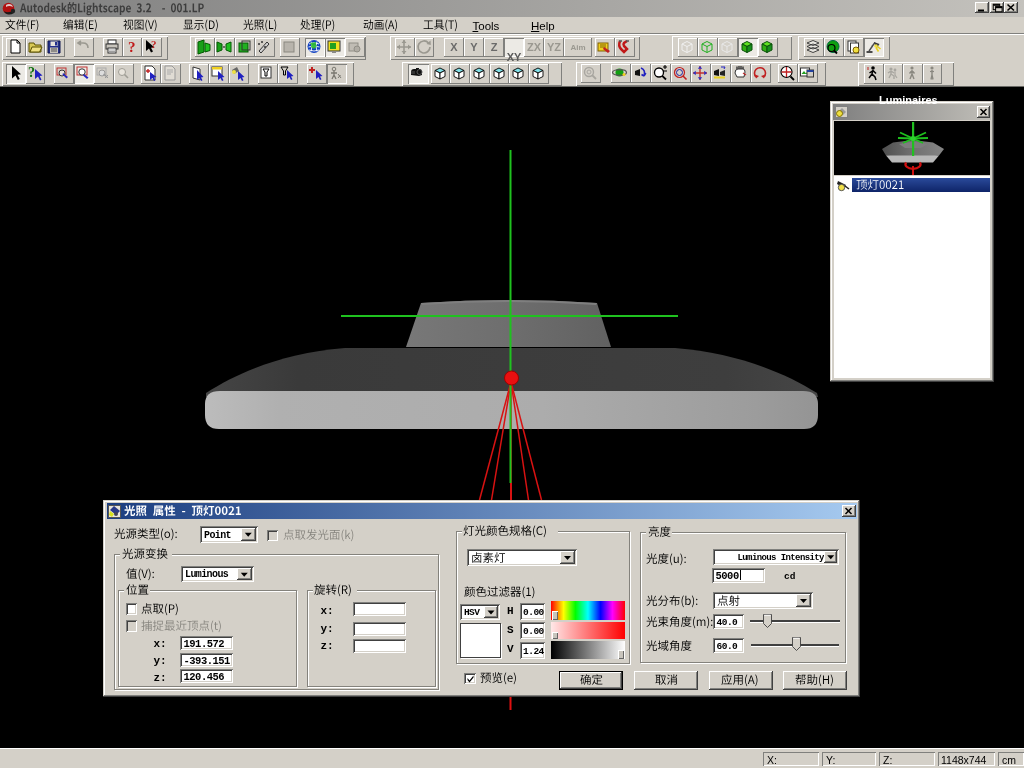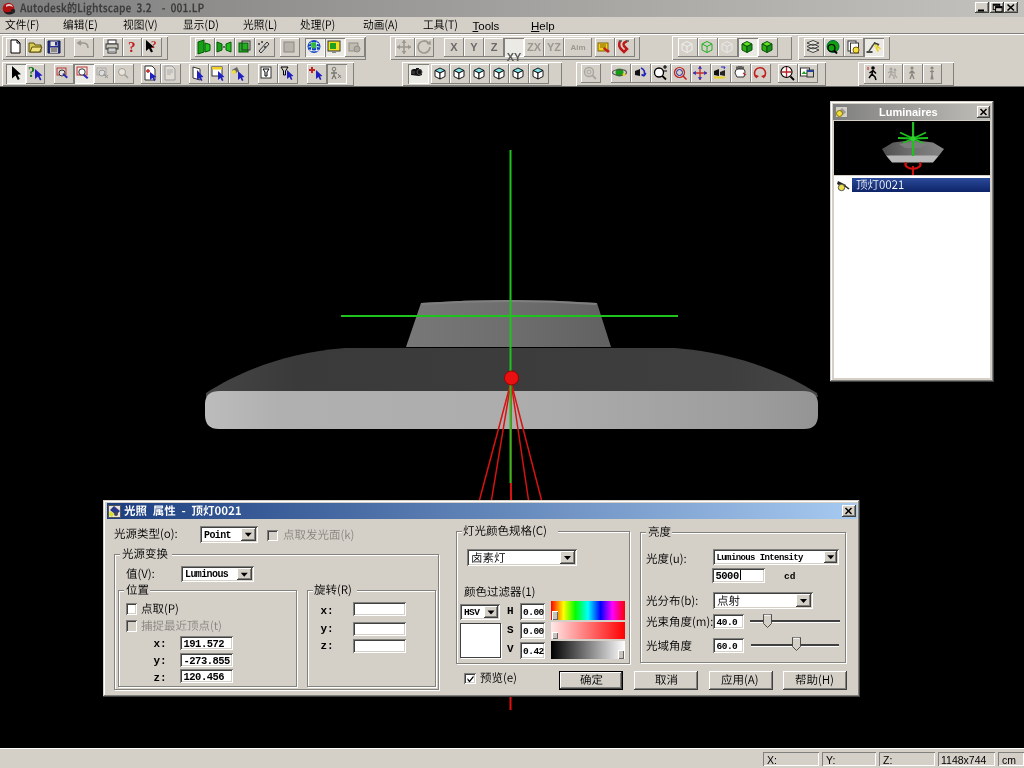--- a/index.html
+++ b/index.html
@@ -775,21 +775,21 @@
     <circle cx="511.5" cy="292" r="7" fill="none" stroke="#a00000" stroke-width="1"></circle>
     <rect x="509.5" y="611" width="2" height="13" fill="#e01010"></rect>
   </svg>
 <div class="ab win" style="left:830.0px;top:101.0px;width:164.0px;height:281.0px;"></div>
 <div class="ab " style="left:833.0px;top:104.0px;width:158.0px;height:16.0px;background:linear-gradient(90deg,#7f7f7f,#c0beb8);"></div>
 <svg class="ab" style="left:835.0px;top:106.0px;" width="13" height="12">
     <rect x="0.5" y="0.5" width="12" height="11" fill="#d4d0c8" stroke="#808080"></rect>
     <path d="M7 2 L11 6 L8 9 L4 5 Z" fill="#9a9a9a"></path>
     <circle cx="4.5" cy="7.5" r="3" fill="#f0e040" stroke="#807000"></circle>
   </svg>
-<div class="ab" style="left:851.0px;top:106.0px;font:bold 11px 'Liberation Sans',sans-serif;color:#fff;padding-left:28px;">Luminaires</div>
+<div class="ab" style="left:851.0px;top:94px;font:bold 11px 'Liberation Sans',sans-serif;color:#fff;padding-left:28px;">Luminaires</div>
 <div class="ab raised" style="left:977.0px;top:106.0px;width:13.0px;height:12.0px;">
     <svg width="13" height="12" style="display:block">
       <path d="M3.5 3 L9.5 9 M9.5 3 L3.5 9" stroke="#000" stroke-width="1.5"></path>
     </svg>
   </div>
 <svg class="ab" style="left:834.0px;top:121.0px;" width="156" height="54">
     <rect width="156" height="54" fill="#000"></rect>
     <defs>
       <linearGradient id="mdome" x1="0" y1="0" x2="1" y2="0">
         <stop offset="0" stop-color="#4e4e4e"></stop>
@@ -944,21 +944,21 @@
       <use href="#gD28" x="6000"></use>
       <use href="#gD74" x="6331"></use>
       <use href="#gD29" x="6701"></use>
     </g>
   </svg>
 <div class="ab" style="left:153.5px;top:637.5px;font:bold 11px 'Liberation Mono',monospace;color:#000;">x:</div>
 <div class="ab sunk" style="left:180.0px;top:635.5px;width:52.5px;height:14.0px"></div>
 <div class="ab" style="left:183.5px;top:637.5px;font:bold 10.5px 'Liberation Mono',monospace;color:#000;letter-spacing:-0.50px;">191.572</div>
 <div class="ab" style="left:153.5px;top:654.5px;font:bold 11px 'Liberation Mono',monospace;color:#000;">y:</div>
 <div class="ab sunk" style="left:180.0px;top:652.5px;width:52.5px;height:14.0px"></div>
-<div class="ab" style="left:183.5px;top:654.5px;font:bold 10.5px 'Liberation Mono',monospace;color:#000;letter-spacing:-0.50px;">-273.855</div>
+<div class="ab" style="left:183.5px;top:654.5px;font:bold 10.5px 'Liberation Mono',monospace;color:#000;letter-spacing:-0.50px;">-393.151</div>
 <div class="ab" style="left:153.5px;top:671.5px;font:bold 11px 'Liberation Mono',monospace;color:#000;">z:</div>
 <div class="ab sunk" style="left:180.0px;top:669.3px;width:52.5px;height:14.0px"></div>
 <div class="ab" style="left:183.5px;top:671.3px;font:bold 10.5px 'Liberation Mono',monospace;color:#000;letter-spacing:-0.50px;">120.456</div>
 <div class="ab gb" style="left:306.5px;top:590.0px;width:129.5px;height:96.5px;"></div>
 <div class="ab " style="left:312.5px;top:584.0px;width:44.0px;height:12.0px;background:#d4d0c8;"></div>
 <svg class="ab" style="left:314.0px;top:583.5px;overflow:visible" width="39" height="14">
     <g fill="#000" transform="translate(0,9.9) scale(0.0115,-0.0115)">
       <use href="#gD65cb" x="0"></use>
       <use href="#gD8f6c" x="1000"></use>
       <use href="#gD28" x="2000"></use>
@@ -1021,21 +1021,21 @@
   </div>
 <div class="ab " style="left:459.5px;top:623.0px;width:41.5px;height:34.5px;background:#fff;border:1px solid #404040;box-shadow:1px 1px 0 #fff"></div>
 <div class="ab" style="left:507.0px;top:605.0px;font:bold 11px 'Liberation Mono',monospace;color:#000;">H</div>
 <div class="ab sunk" style="left:519.5px;top:602.5px;width:25.0px;height:17.0px"></div>
 <div class="ab" style="left:523.0px;top:606.5px;font:bold 9.5px 'Liberation Mono',monospace;color:#000;letter-spacing:-0.50px;">0.00</div>
 <div class="ab" style="left:507.0px;top:624.0px;font:bold 11px 'Liberation Mono',monospace;color:#000;">S</div>
 <div class="ab sunk" style="left:519.5px;top:622.0px;width:25.0px;height:16.7px"></div>
 <div class="ab" style="left:523.0px;top:625.9px;font:bold 9.5px 'Liberation Mono',monospace;color:#000;letter-spacing:-0.50px;">0.00</div>
 <div class="ab" style="left:507.0px;top:643.0px;font:bold 11px 'Liberation Mono',monospace;color:#000;">V</div>
 <div class="ab sunk" style="left:519.5px;top:641.5px;width:25.0px;height:17.0px"></div>
-<div class="ab" style="left:523.0px;top:645.5px;font:bold 9.5px 'Liberation Mono',monospace;color:#000;letter-spacing:-0.50px;">0.42</div>
+<div class="ab" style="left:523.0px;top:645.5px;font:bold 9.5px 'Liberation Mono',monospace;color:#000;letter-spacing:-0.50px;">1.24</div>
 <div class="ab " style="left:551.0px;top:601.0px;width:73.5px;height:18.5px;background:linear-gradient(90deg,#f00,#ff0 17%,#0f0 33%,#0ff 50%,#00f 67%,#f0f 83%,#f00);"></div>
 <div class="ab " style="left:551.0px;top:622.0px;width:73.5px;height:17.0px;background:linear-gradient(90deg,#ffe8e8,#f00);"></div>
 <div class="ab " style="left:551.0px;top:641.0px;width:73.5px;height:17.5px;background:linear-gradient(90deg,#000,#fff);"></div>
 <div class="ab " style="left:552.0px;top:611.0px;width:5.5px;height:8.5px;background:#c8c4bc;box-shadow:inset 1px 1px #fff,inset -1px -1px #666"></div>
 <div class="ab " style="left:552.0px;top:632.0px;width:5.5px;height:7.0px;background:#c8c4bc;box-shadow:inset 1px 1px #fff,inset -1px -1px #666"></div>
 <div class="ab " style="left:618.0px;top:649.5px;width:5.5px;height:9.0px;background:#c8c4bc;box-shadow:inset 1px 1px #fff,inset -1px -1px #666"></div>
 <div class="ab gb" style="left:640.0px;top:532.0px;width:206.0px;height:131.0px;"></div>
 <div class="ab " style="left:646.0px;top:526.0px;width:26.0px;height:12.0px;background:#d4d0c8;"></div>
 <svg class="ab" style="left:647.5px;top:525.5px;overflow:visible" width="24" height="14">
     <g fill="#000" transform="translate(0,9.9) scale(0.0115,-0.0115)">
@@ -1047,21 +1047,21 @@
     <g fill="#000" transform="translate(0,9.9) scale(0.0115,-0.0115)">
       <use href="#gD5149" x="0"></use>
       <use href="#gD5ea6" x="1000"></use>
       <use href="#gD28" x="2000"></use>
       <use href="#gD75" x="2331"></use>
       <use href="#gD29" x="2933"></use>
       <use href="#gD3a" x="3264"></use>
     </g>
   </svg>
 <div class="ab sunk" style="left:712.5px;top:549.0px;width:126.5px;height:15.5px"></div>
-<div class="ab" style="left:716.5px;top:552.5px;font:bold 9px 'Liberation Mono',monospace;color:#000;letter-spacing:-0.60px;">Luminous Intensity</div>
+<div class="ab" style="left:716.5px;top:552.5px;font:bold 9px 'Liberation Mono',monospace;color:#000;letter-spacing:-0.60px;padding-left:21px;">Luminous Intensity</div>
 <div class="ab raised" style="left:823.5px;top:551.0px;width:13.5px;height:11.5px;">
     <svg width="14" height="12" style="display:block">
       <path d="M3.2 4.2 L10.2 4.2 L6.8 8.2 Z" fill="#000"></path>
     </svg>
   </div>
 <div class="ab sunk" style="left:712.0px;top:567.5px;width:53.0px;height:15.0px"></div>
 <div class="ab" style="left:715.5px;top:570.0px;font:bold 10.5px 'Liberation Mono',monospace;color:#000;letter-spacing:-0.50px;">5000</div>
 <div class="ab " style="left:740.0px;top:570.0px;width:1.0px;height:10.0px;background:#000;"></div>
 <div class="ab" style="left:784.0px;top:570.5px;font:bold 9.5px 'Liberation Mono',monospace;color:#000;">cd</div>
 <svg class="ab" style="left:646.0px;top:594.5px;overflow:visible" width="54" height="14">

